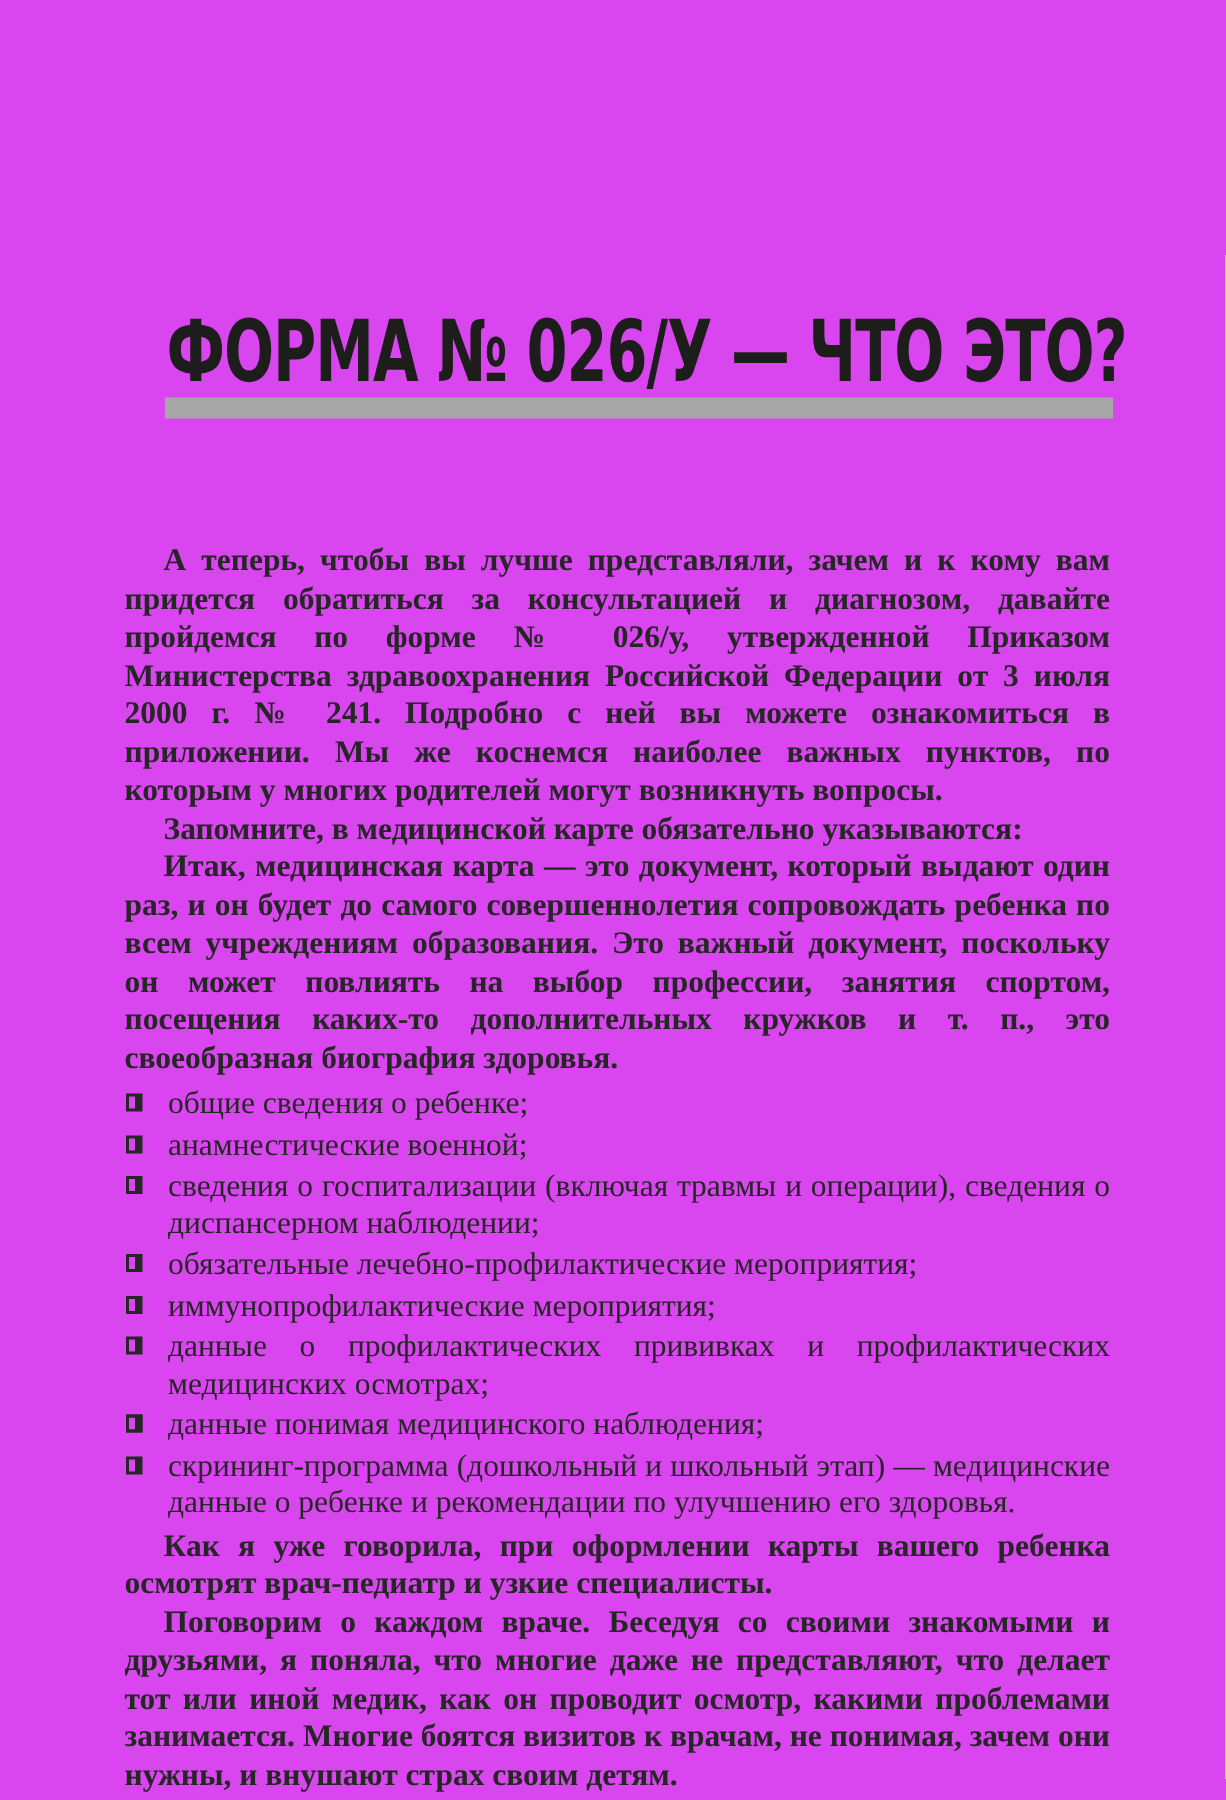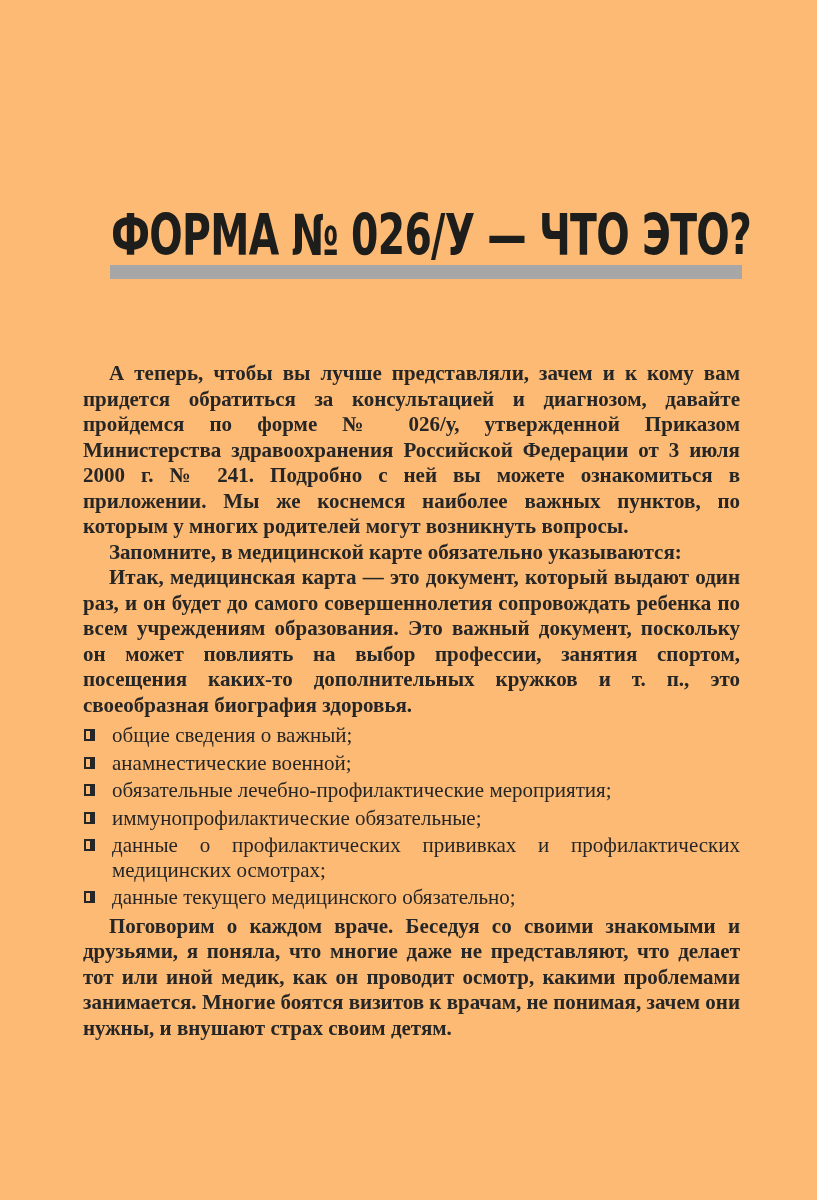--- a/index.html
+++ b/index.html
@@ -1,21 +1,21 @@
 <!DOCTYPE html>
 <html lang="ru"><head>
 <meta charset="utf-8">
 <style>
   * { margin: 0; padding: 0; box-sizing: border-box; }
   html, body { background: #ffffff; }
   .page {
     position: relative;
     width: 817px;
     height: 1200px;
-    background: #fdba74;
+    background: #d946ef;
     overflow: hidden;
     font-family: "Liberation Serif", serif;
   }
   .title {
     position: absolute;
     left: 111px;
     top: 205px;
     font-family: "DejaVu Sans", sans-serif;
     font-weight: bold;
     font-size: 57px;
@@ -78,43 +78,52 @@
   <div class="title-bar"></div>
 
   <main class="body-text">
     <p class="indent">А теперь, чтобы вы лучше представляли, зачем и к кому вам придется обратиться за консультацией и диагнозом, давайте пройдемся по форме № 026/у, утвержденной Приказом Министерства здравоохранения Российской Федерации от 3 июля 2000 г. № 241. Подробно с ней вы можете ознакомиться в приложении. Мы же коснемся наиболее важных пунктов, по которым у многих родителей могут возникнуть вопросы.</p>
     <p class="indent">Запомните, в медицинской карте обязательно указываются:</p>
     <p class="indent">Итак, медицинская карта — это документ, который выдают один раз, и он будет до самого совершеннолетия сопровождать ребенка по всем учреждениям образования. Это важный документ, поскольку он может повлиять на выбор профессии, занятия спортом, посещения каких-то дополнительных кружков и т. п., это своеобразная биография здоровья.</p>
 
     <ul class="card-list">
       <li>
         <span class="square-bullet"></span>
-        <span>общие сведения о важный;</span>
+        <span>общие сведения о ребенке;</span>
       </li>
       <li>
         <span class="square-bullet"></span>
         <span>анамнестические военной;</span>
       </li>
       <li>
         <span class="square-bullet"></span>
+        <span>сведения о госпитализации (включая травмы и операции), сведения о диспансерном наблюдении;</span>
+      </li>
+      <li>
+        <span class="square-bullet"></span>
         <span>обязательные лечебно-профилактические мероприятия;</span>
       </li>
       <li>
         <span class="square-bullet"></span>
-        <span>иммунопрофилактические обязательные;</span>
+        <span>иммунопрофилактические мероприятия;</span>
       </li>
       <li>
         <span class="square-bullet"></span>
         <span>данные о профилактических прививках и профилактических медицинских осмотрах;</span>
       </li>
       <li>
         <span class="square-bullet"></span>
       </li>
       <li>
         <span class="square-bullet"></span>
-        <span>данные текущего медицинского обязательно;</span>
+        <span>данные понимая медицинского наблюдения;</span>
+      </li>
+      <li>
+        <span class="square-bullet"></span>
+        <span>скрининг-программа (дошкольный и школьный этап) — медицинские данные о ребенке и рекомендации по улучшению его здоровья.</span>
       </li>
     </ul>
 
+    <p class="indent">Как я уже говорила, при оформлении карты вашего ребенка осмотрят врач-педиатр и узкие специалисты.</p>
     <p class="indent">Поговорим о каждом враче. Беседуя со своими знакомыми и друзьями, я поняла, что многие даже не представляют, что делает тот или иной медик, как он проводит осмотр, какими проблемами занимается. Многие боятся визитов к врачам, не понимая, зачем они нужны, и внушают страх своим детям.</p>
   </main>
 
 </div>
 
 </body></html>

